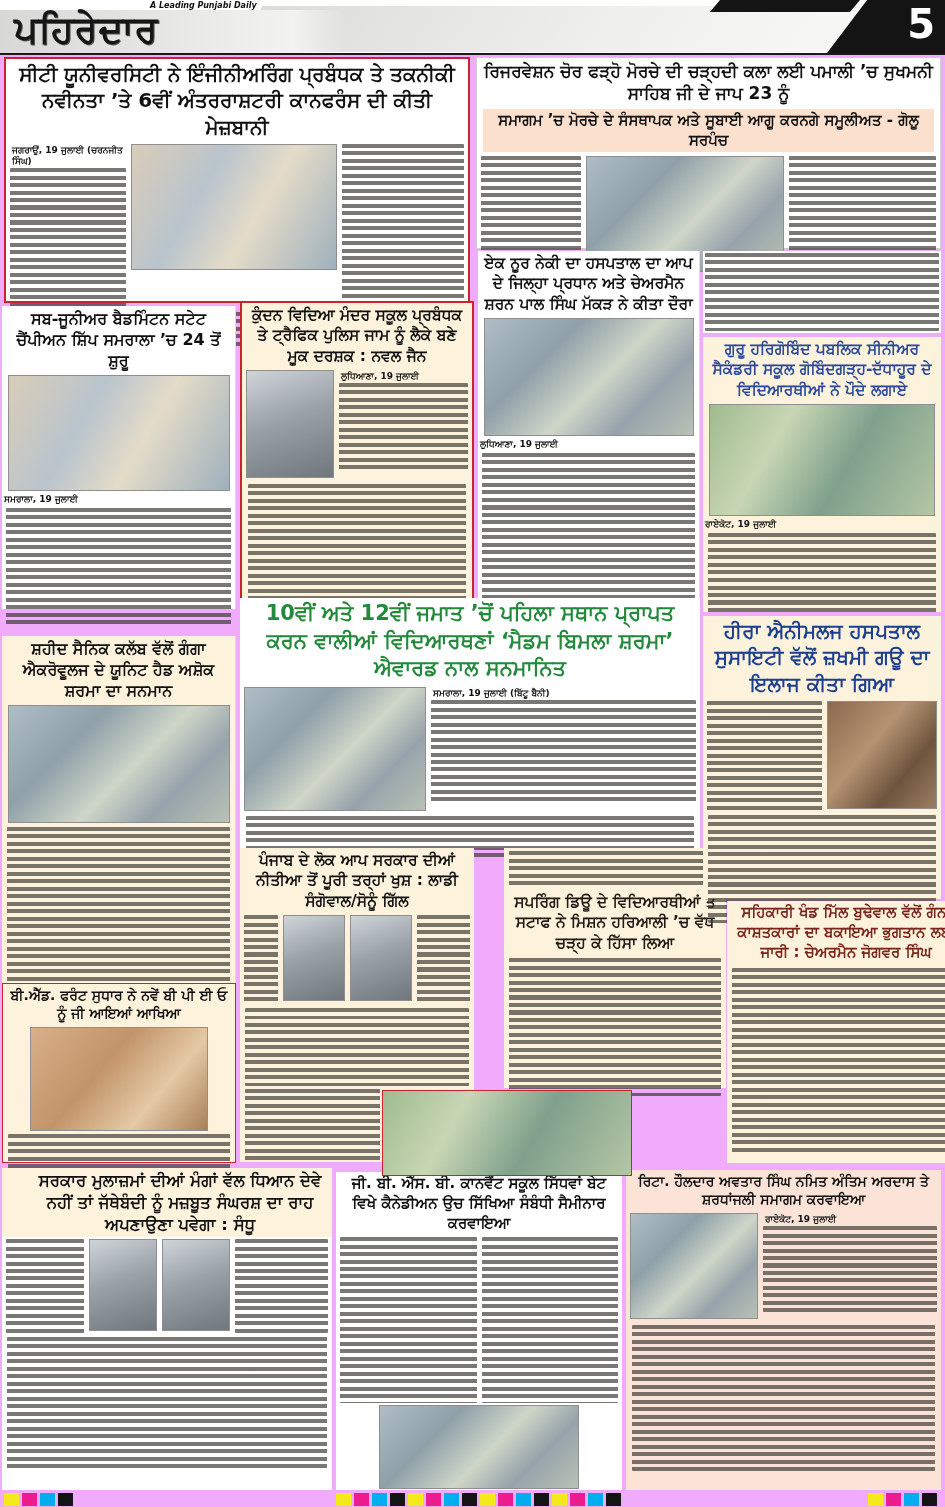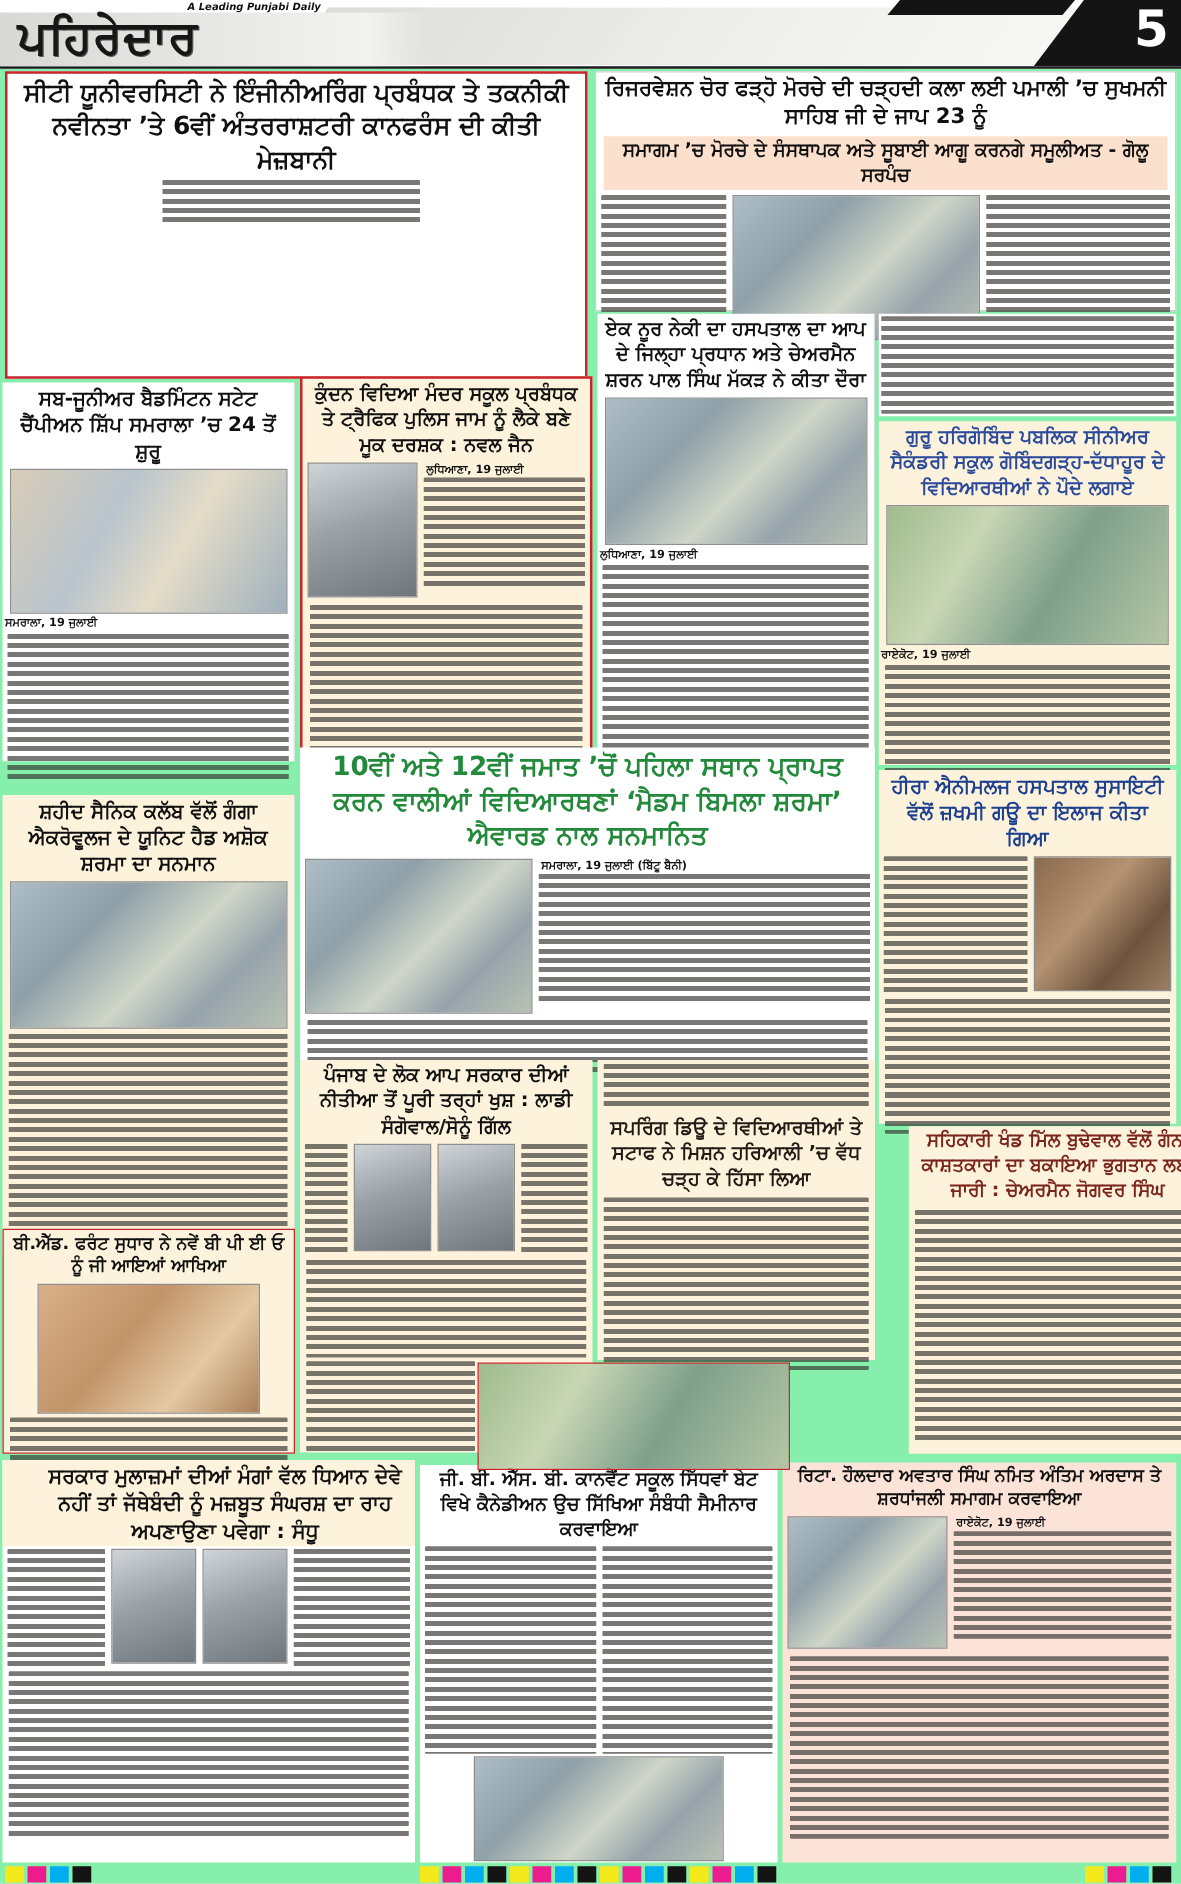--- a/index.html
+++ b/index.html
@@ -1,16 +1,16 @@
 <!DOCTYPE html>
 <html><head>
 <meta charset="utf-8">
 <style>
   html,body{margin:0;padding:0;background:#e8e8e4;}
-  #page{position:relative;width:945px;height:1507px;background:#86efac;margin:0 auto;
+  #page{position:relative;width:945px;height:1507px;background:#f0abfc;margin:0 auto;
         font-family:"DejaVu Sans",sans-serif;overflow:hidden;}
   
   #masthead{position:absolute;left:0;top:0;width:945px;height:53px;border-bottom:2px solid #1a1a1a;background:#fff;}
   .mast-gray{position:absolute;left:250px;top:6px;width:600px;height:46px;background:linear-gradient(100deg,#dcdcda,#efefed 60%,#f7f7f5);transform:skewX(-28deg);}
   .mast-logo-band{position:absolute;left:0;top:10px;width:345px;height:43px;background:linear-gradient(to right,#d8d8d6,#f2f2f0 85%,transparent);}
   .mast-logo{position:absolute;left:14px;top:8px;font-size:37px;font-weight:bold;color:#161616;letter-spacing:1px;text-shadow:1px 1px 0 #555;}
   .mast-tagline{position:absolute;left:150px;top:1px;font-size:8px;font-style:italic;font-weight:bold;color:#111;}
   .mast-datebox{position:absolute;left:617px;top:15px;width:185px;height:28px;border:2px solid #111;border-radius:12px;background:#fff;
       display:flex;align-items:center;justify-content:center;font-size:14px;font-weight:bold;color:#111;z-index:3;}
   .mast-black{position:absolute;right:0;top:0;width:118px;height:53px;background:#141414;clip-path:polygon(34% 0,100% 0,100% 100%,0 100%);z-index:2;}
@@ -55,20 +55,30 @@
     <div class="mast-logo-band"></div>
     <div class="mast-tagline">A Leading Punjabi Daily</div>
     <div class="mast-logo">ਪਹਿਰੇਦਾਰ</div>
     <div class="mast-topstrip"></div>
     <div class="mast-black"></div>
     <div class="mast-pageno">5</div>
   </header>
 
   <section class="article red-border" style="left:4px;top:57px;width:466px;height:246px;">
     <h2 class="hl" style="font-size:20px;">ਸੀਟੀ ਯੂਨੀਵਰਸਿਟੀ ਨੇ ਇੰਜੀਨੀਅਰਿੰਗ ਪ੍ਰਬੰਧਕ ਤੇ ਤਕਨੀਕੀ ਨਵੀਨਤਾ ’ਤੇ 6ਵੀਂ ਅੰਤਰਰਾਸ਼ਟਰੀ ਕਾਨਫਰੰਸ ਦੀ ਕੀਤੀ ਮੇਜ਼ਬਾਨੀ</h2>
+    <div class="row" style="height:168px;">
+      <div style="width:116px;">
+        <div class="dl">ਜਗਰਾਉਂ, 19 ਜੁਲਾਈ (ਚਰਨਜੀਤ ਸਿੰਘ)</div>
+        <div class="greek" style="height:144px;"></div>
+      </div>
+      <figure class="photo photo-room" style="width:206px;height:126px;margin:0;"></figure>
+      <div class="col">
+        <div class="greek" style="height:162px;"></div>
+      </div>
+    </div>
     <div class="row">
       <div class="greek" style="width:206px;height:34px;margin-left:120px;"></div>
     </div>
   </section>
 
   <section class="article" style="left:476px;top:57px;width:465px;height:192px;border:1px solid #cfcfcf;">
     <h2 class="hl" style="font-size:17px;">ਰਿਜਰਵੇਸ਼ਨ ਚੋਰ ਫੜ੍ਹੋ ਮੋਰਚੇ ਦੀ ਚੜ੍ਹਦੀ ਕਲਾ ਲਈ ਪਮਾਲੀ ’ਚ ਸੁਖਮਨੀ ਸਾਹਿਬ ਜੀ ਦੇ ਜਾਪ 23 ਨੂੰ</h2>
     <h3 class="hl peach" style="font-size:15px;margin:2px 6px;">ਸਮਾਗਮ ’ਚ ਮੋਰਚੇ ਦੇ ਸੰਸਥਾਪਕ ਅਤੇ ਸੂਬਾਈ ਆਗੂ ਕਰਨਗੇ ਸਮੂਲੀਅਤ - ਗੋਲੂ ਸਰਪੰਚ</h3>
     <div class="row" style="height:120px;">
       <div class="greek" style="width:100px;height:118px;"></div>
@@ -137,29 +147,29 @@
     <div class="row" style="height:92px;">
       <div class="greek" style="width:34px;height:88px;"></div>
       <figure class="photo photo-portrait" style="width:62px;height:86px;margin:0;"></figure>
       <figure class="photo photo-portrait" style="width:62px;height:86px;margin:0;"></figure>
       <div class="col greek" style="height:88px;"></div>
     </div>
     <div class="greek" style="height:78px;margin:3px 5px;"></div>
     <div class="greek" style="height:72px;margin:3px 94px 3px 5px;"></div>
   </section>
 
-  <section class="article cream" style="left:478px;top:848px;width:222px;height:240px;">
+  <section class="article cream" style="left:504px;top:848px;width:222px;height:240px;">
     <div class="greek" style="height:36px;margin:3px 5px;"></div>
     <h2 class="hl hl-dark" style="font-size:15.5px;">ਸਪਰਿੰਗ ਡਿਊ ਦੇ ਵਿਦਿਆਰਥੀਆਂ ਤੇ ਸਟਾਫ ਨੇ ਮਿਸ਼ਨ ਹਰਿਆਲੀ ’ਚ ਵੱਧ ਚੜ੍ਹ ਕੇ ਹਿੱਸਾ ਲਿਆ</h2>
     <div class="greek" style="height:138px;margin:3px 5px;"></div>
   </section>
   <figure class="photo photo-green thin-red-border" style="position:absolute;left:382px;top:1088px;width:250px;height:86px;z-index:5;"></figure>
 
   <section class="article cream" style="left:703px;top:616px;width:238px;height:283px;">
-    <h2 class="hl hl-navy" style="font-size:16px;">ਹੀਰਾ ਐਨੀਮਲਜ ਹਸਪਤਾਲ ਸੁਸਾਇਟੀ ਵੱਲੋਂ ਜ਼ਖਮੀ ਗਊ ਦਾ ਇਲਾਜ ਕੀਤਾ ਗਿਆ</h2>
+    <h2 class="hl hl-navy" style="font-size:20px;">ਹੀਰਾ ਐਨੀਮਲਜ ਹਸਪਤਾਲ ਸੁਸਾਇਟੀ ਵੱਲੋਂ ਜ਼ਖਮੀ ਗਊ ਦਾ ਇਲਾਜ ਕੀਤਾ ਗਿਆ</h2>
     <div class="row" style="height:112px;">
       <div class="col greek" style="height:110px;"></div>
       <figure class="photo photo-cow" style="width:110px;height:108px;margin:0;"></figure>
     </div>
     <div class="greek" style="height:108px;margin:4px 5px;"></div>
   </section>
 
   <section class="article cream" style="left:703px;top:901px;width:238px;height:262px;margin-left:24px;">
     <h2 class="hl hl-maroon" style="font-size:15px;">ਸਹਿਕਾਰੀ ਖੰਡ ਮਿੱਲ ਬੁਢੇਵਾਲ ਵੱਲੋਂ ਗੰਨਾ ਕਾਸ਼ਤਕਾਰਾਂ ਦਾ ਬਕਾਇਆ ਭੁਗਤਾਨ ਲਈ ਜਾਰੀ : ਚੇਅਰਮੈਨ ਜੋਗਵਰ ਸਿੰਘ</h2>
     <div class="greek" style="height:186px;margin:4px 5px;"></div>

